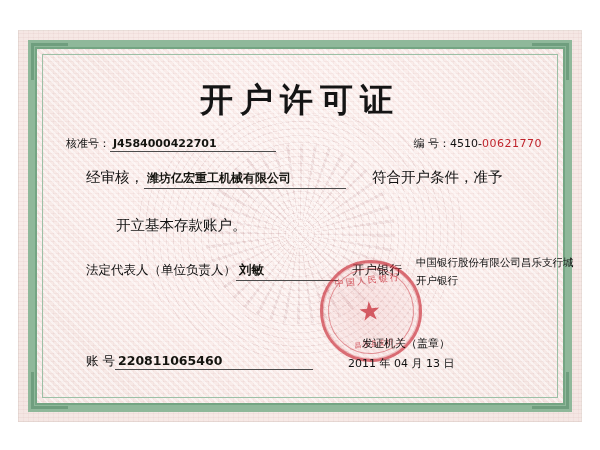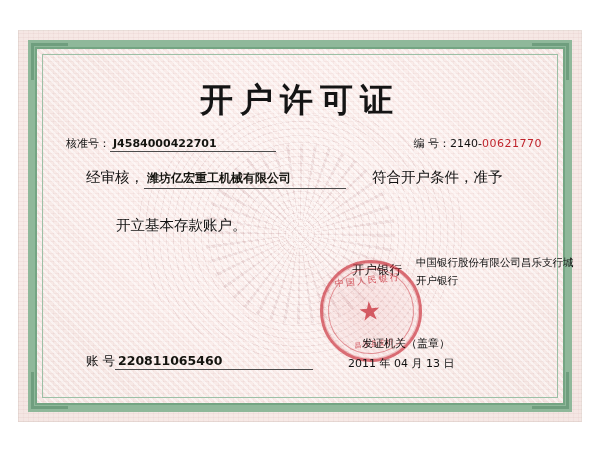--- a/index.html
+++ b/index.html
@@ -219,29 +219,32 @@
 
     <div class="content">
 
       <div class="title">开户许可证</div>
 
       <div class="row" style="left:14px; top:72px;">
         <span class="lbl">核准号：</span><span class="fill" style="width:160px;">J4584000422701</span>
       </div>
 
       <div class="row" style="right:6px; top:72px;">
-        <span class="lbl">编 号：</span><span>2140-</span><span class="redno">00621770</span>
+        <span class="lbl">编 号：</span><span>4510-</span><span class="redno">00621770</span>
       </div>
 
       <div class="row big" style="left:34px; top:104px;">
         <span>经审核，</span><span class="fill" style="width:196px; font-size:12px;">潍坊亿宏重工机械有限公司</span><span style="margin-left:26px;">符合开户条件，准予</span>
       </div>
 
       <div class="row big" style="left:34px; top:152px;margin-left:30px;">开立基本存款账户。</div>
 
+      <div class="row" style="left:34px; top:198px; font-size:12.5px;">
+        <span>法定代表人（单位负责人）</span><span class="fill" style="width:96px;">刘敏</span>
+      </div>
 
       <div class="row" style="left:300px; top:198px; font-size:12.5px;">
         <span>开户银行</span>
       </div>
       <div class="row" style="left:364px; top:192px; font-size:10.5px;">中国银行股份有限公司昌乐支行城</div>
       <div class="row" style="left:364px; top:210px; font-size:10.5px;">开户银行</div>
 
       <div class="row" style="left:34px; top:248px; font-size:12.5px;margin-top:41px;">
         <span>账 号</span><span class="fill" style="width:192px;">220811065460</span>
       </div>

